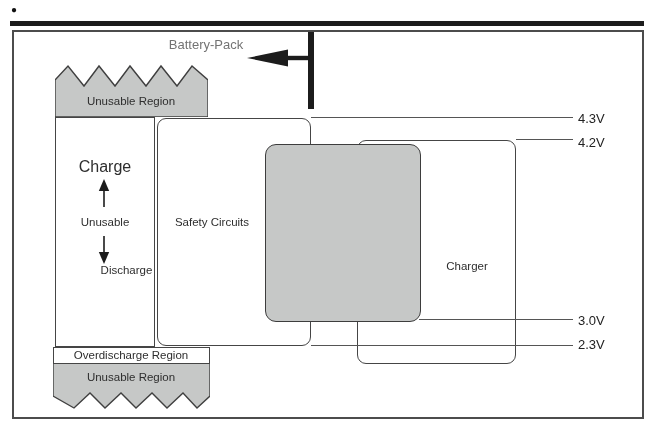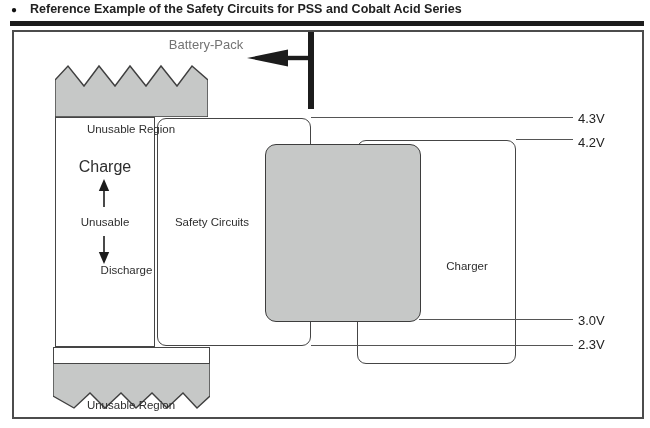--- a/index.html
+++ b/index.html
@@ -16,21 +16,21 @@
   .title-rule{left:10px;top:21px;width:634px;height:5px;background:var(--ink,#1c1c1c);}
   
   .frame{left:12px;top:30px;width:632px;height:389px;border:2px solid #4c4c4c;box-sizing:border-box;background:#fff;}
   
   .bp-label{left:206px;top:44px;font-size:13px;color:#737373;}
   .bp-arrow{left:247px;top:32px;z-index:7;}
   
   .zz-top{left:55px;top:64px;z-index:3;}
   .zz-bottom{left:53px;top:363px;z-index:1;}
   .zz-shape{fill:var(--region_fill,#c6c8c7);stroke:#3f3f3f;stroke-width:1.4;}
-  .region-label{font-size:11.5px;color:#2e2e2e;z-index:6;margin-top:28px;}
+  .region-label{font-size:11.5px;color:#2e2e2e;z-index:6;}
   .lbl-unusable-top{left:131px;top:101px;}
   .lbl-overdischarge{left:131px;top:355px;}
   .lbl-unusable-bottom{left:131px;top:377px;}
   
   .battery-column{left:55px;top:117px;width:100px;height:230px;border:1.5px solid var(--box_border,#454545);box-sizing:border-box;background:#fff;z-index:1;}
   .lbl-charge{left:105px;top:167px;font-size:16px;z-index:6;}
   .lbl-batteries{left:105px;top:222px;font-size:11.5px;z-index:6;}
   .lbl-discharge{left:105px;top:270px;font-size:11.5px;z-index:6;padding-left:43px;}
   .cd-arrows{left:97px;top:179px;z-index:6;}
   .cd-arrows line{stroke:#1c1c1c;stroke-width:1.6;}
@@ -53,21 +53,20 @@
   .vt-43{top:118px;} .vt-42{top:142px;} .vt-30{top:320px;} .vt-23{top:344px;}
   
   .overdischarge-box{left:53px;top:347px;width:157px;height:17px;border:1.5px solid var(--box_border,#454545);box-sizing:border-box;background:#fff;z-index:2;}
 </style>
 </head>
 <body>
 
 <div class="page" style="--region_fill: #c6c8c7; --line: #555555; --box_border: #454545; --ink: #1c1c1c; --text: #2e2e2e;">
 
   <span class="abs bullet">●</span>
-  <span class="abs title-text">Reference Example of the Safety Circuits for PSS and Cobalt Acid Series</span>
   <div class="abs title-rule"></div>
 
   <div class="abs frame"></div>
 
   <div class="abs ctr bp-label">Battery-Pack</div>
   <svg class="abs bp-arrow" width="70" height="80" viewBox="0 0 70 80">
     <rect x="61" y="0" width="6" height="77" fill="#1c1c1c"></rect>
     <rect x="38" y="23.8" width="26" height="4.4" fill="#1c1c1c"></rect>
     <polygon points="0,26 41,17.5 41,34.5" fill="#1c1c1c"></polygon>
   </svg>
@@ -97,19 +96,20 @@
   <div class="abs vline vl-43"></div>
   <div class="abs vline vl-42"></div>
   <div class="abs vline vl-30"></div>
   <div class="abs vline vl-23"></div>
   <div class="abs vlabel vt-43">4.3V</div>
   <div class="abs vlabel vt-42">4.2V</div>
   <div class="abs vlabel vt-30">3.0V</div>
   <div class="abs vlabel vt-23">2.3V</div>
 
   <div class="abs overdischarge-box"></div>
+  <div class="abs ctr region-label lbl-overdischarge">Overdischarge Region</div>
 
   <svg class="abs zz-bottom" width="157" height="46" viewBox="0 0 157 46">
     <polygon class="zz-shape" points="0,0 157,0 157,33 144,45 130,30 114,45 99,30 83,45 68,30 52,45 37,30 21,45 0,33"></polygon>
   </svg>
   <div class="abs ctr region-label lbl-unusable-bottom">Unusable Region</div>
 
 </div>
 
 </body></html>

